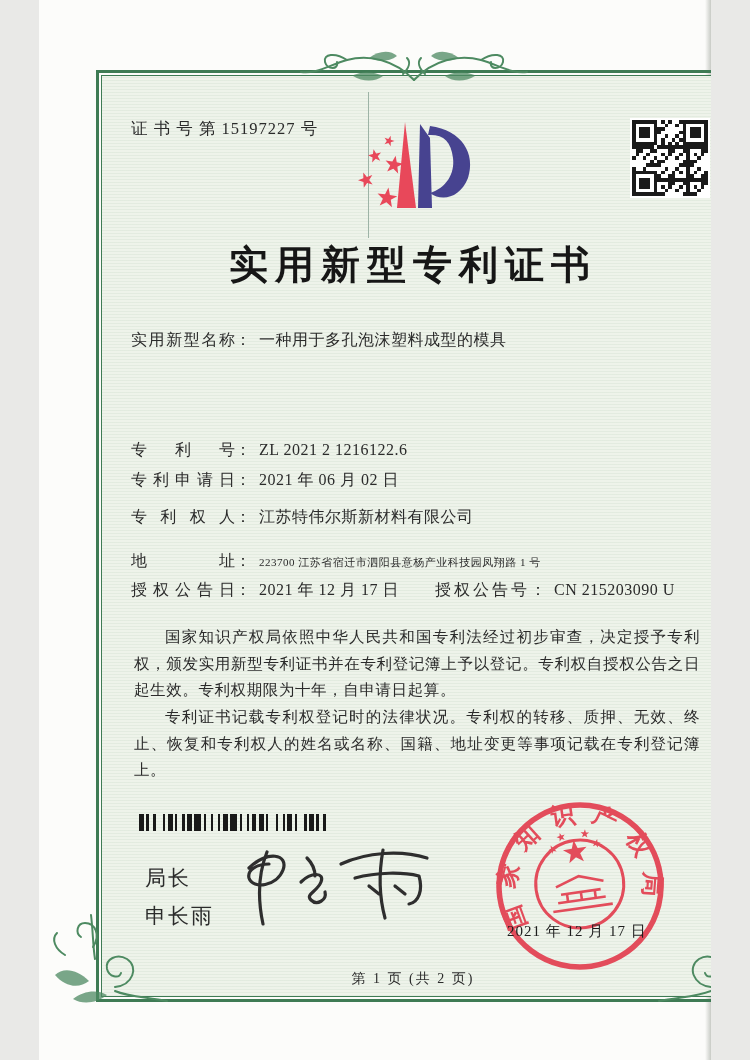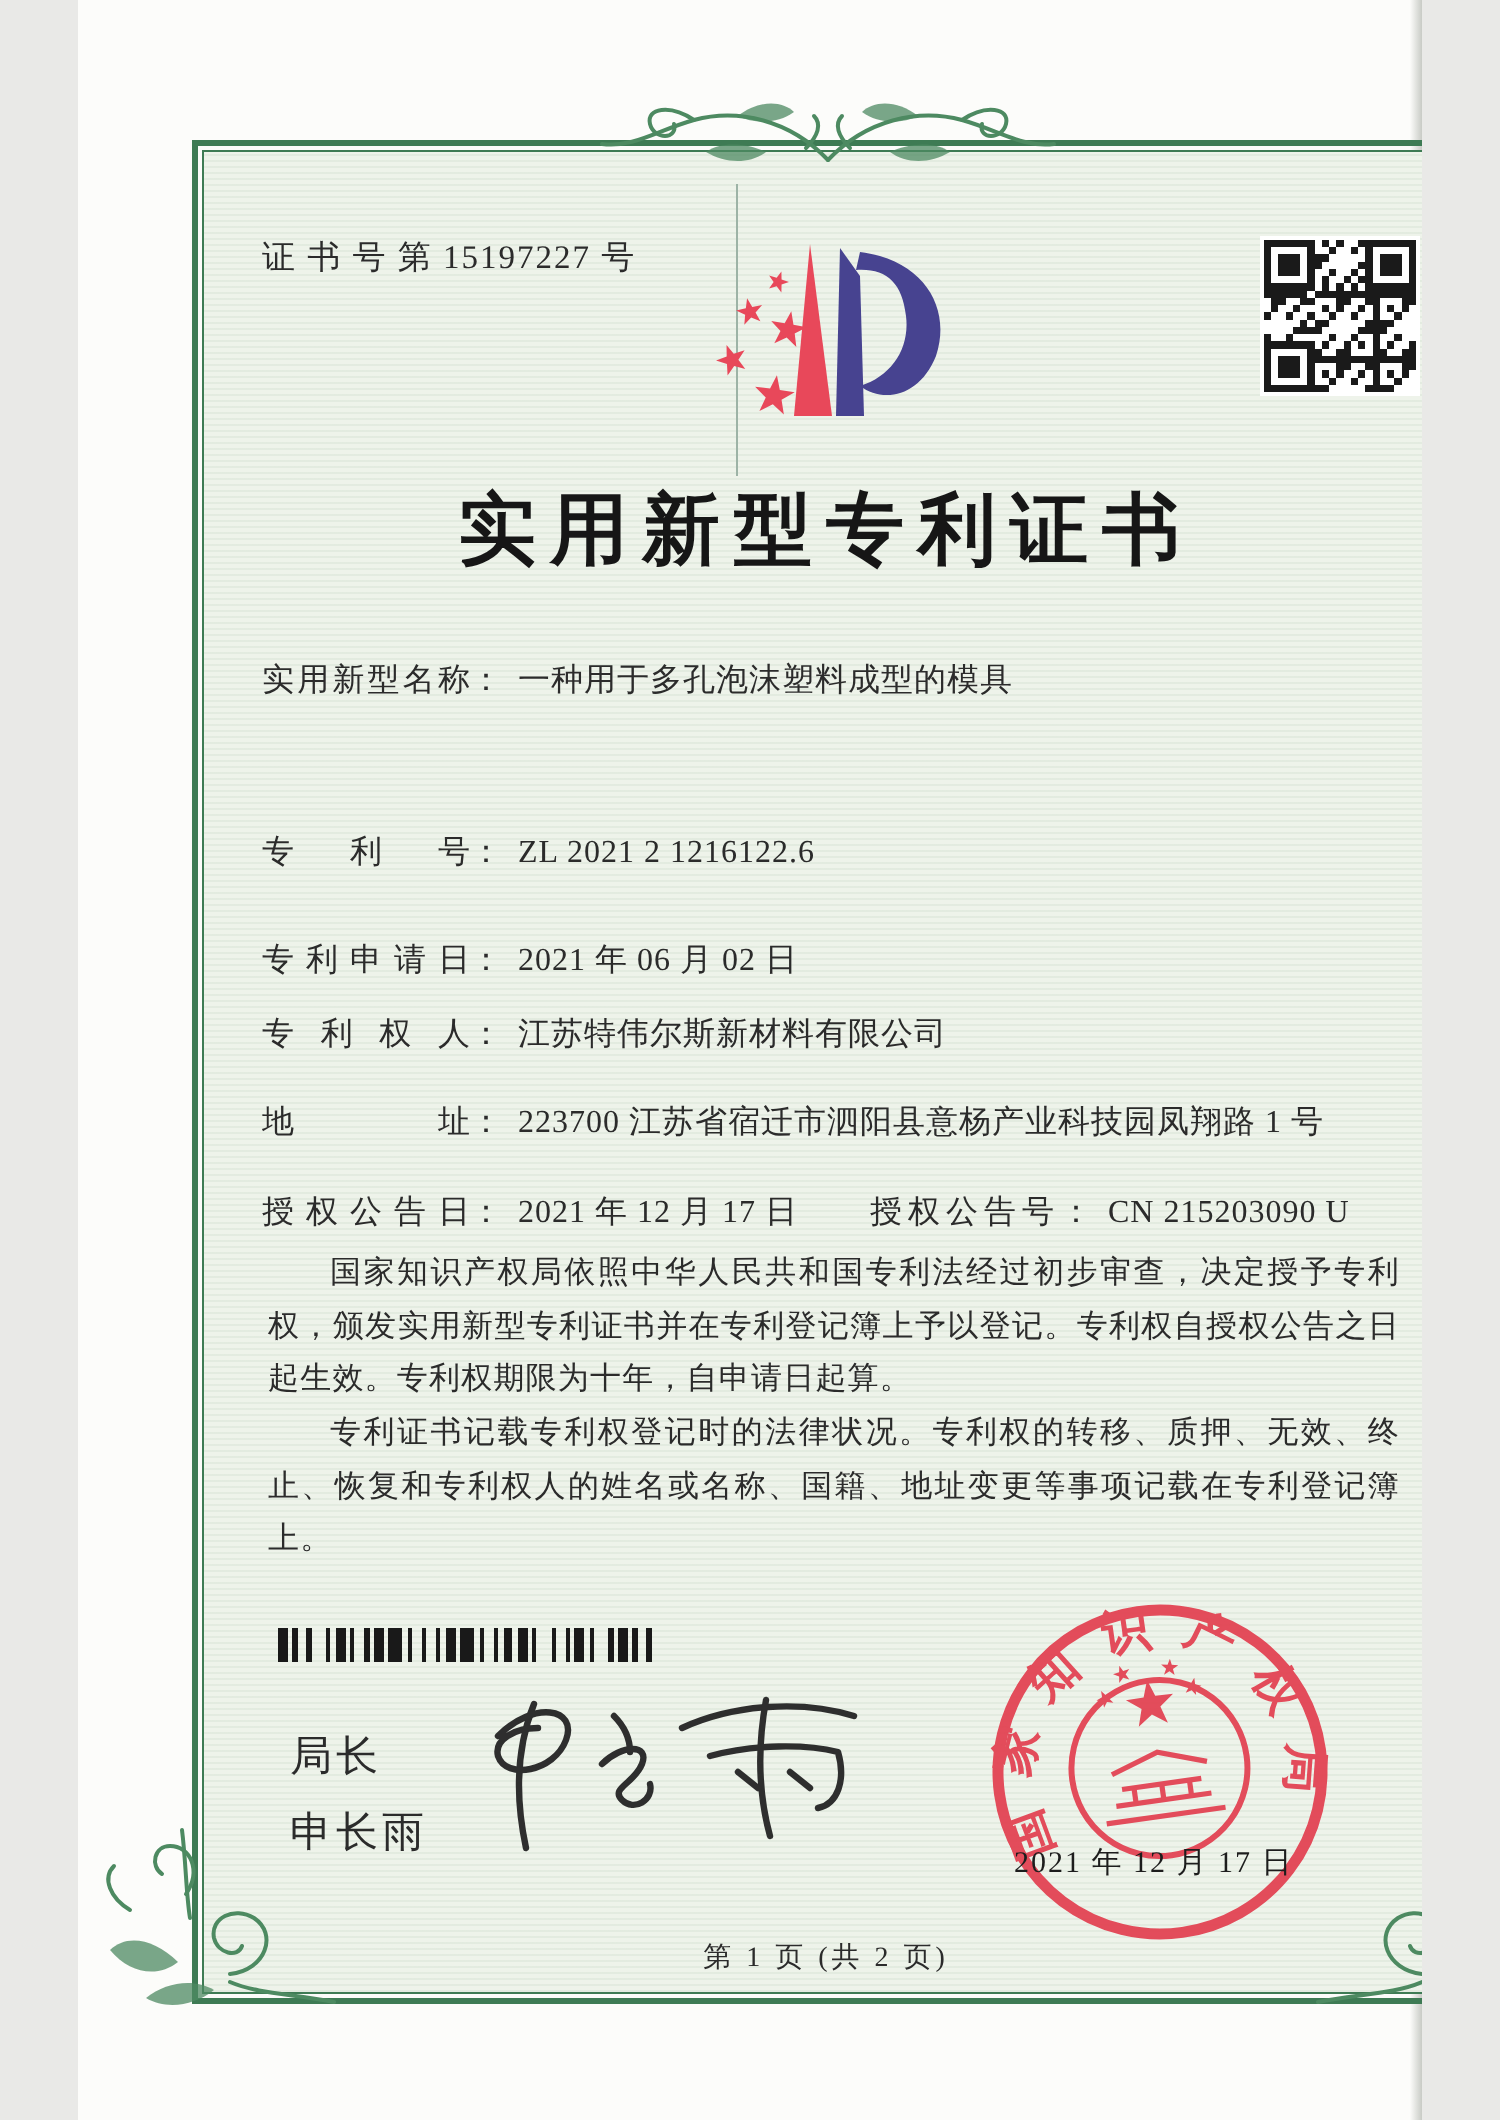--- a/index.html
+++ b/index.html
@@ -344,33 +344,33 @@
         <rect x="16" y="20" width="1" height="1" fill="#1a1a1a"></rect>
         <rect x="17" y="20" width="1" height="1" fill="#1a1a1a"></rect>
       </svg>
   </div>
 
   <div class="title">实用新型专利证书</div>
 
   <div class="row" style="top:330px">
     <span class="lbl">实用新型名称</span><span>：</span><span class="val">一种用于多孔泡沫塑料成型的模具</span>
   </div>
-  <div class="row" style="top:416px">
+  <div class="row" style="top:440px">
     <span class="lbl">专利号</span><span>：</span><span class="val">ZL 2021 2 1216122.6</span>
   </div>
   <div class="row" style="top:470px">
     <span class="lbl">专利申请日</span><span>：</span><span class="val">2021 年 06 月 02 日</span>
   </div>
   <div class="row" style="top:507px">
     <span class="lbl">专利权人</span><span>：</span><span class="val">江苏特伟尔斯新材料有限公司</span>
   </div>
   <div class="row" style="top:551px">
-    <span class="lbl">地址</span><span>：</span><span class="val" style="font-size:16px">223700 江苏省宿迁市泗阳县意杨产业科技园凤翔路 1 号</span>
-  </div>
-  <div class="row" style="top:596px">
+    <span class="lbl">地址</span><span>：</span><span class="val" style="font-size:11px">223700 江苏省宿迁市泗阳县意杨产业科技园凤翔路 1 号</span>
+  </div>
+  <div class="row" style="top:580px">
     <span class="lbl">授权公告日</span><span>：</span><span class="val">2021 年 12 月 17 日</span><span class="gazette"><span class="lbl2">授权公告号</span><span>：</span><span class="val">CN 215203090 U</span></span>
   </div>
 
   <div class="body-text">
     <p>国家知识产权局依照中华人民共和国专利法经过初步审查，决定授予专利权，颁发实用新型专利证书并在专利登记簿上予以登记。专利权自授权公告之日起生效。专利权期限为十年，自申请日起算。</p>
     <p>专利证书记载专利权登记时的法律状况。专利权的转移、质押、无效、终止、恢复和专利权人的姓名或名称、国籍、地址变更等事项记载在专利登记簿上。</p>
   </div>
 
   <div class="barcode" id="barcode">
       <div style="width: 4.8px; background: rgb(25, 25, 25);"></div>

